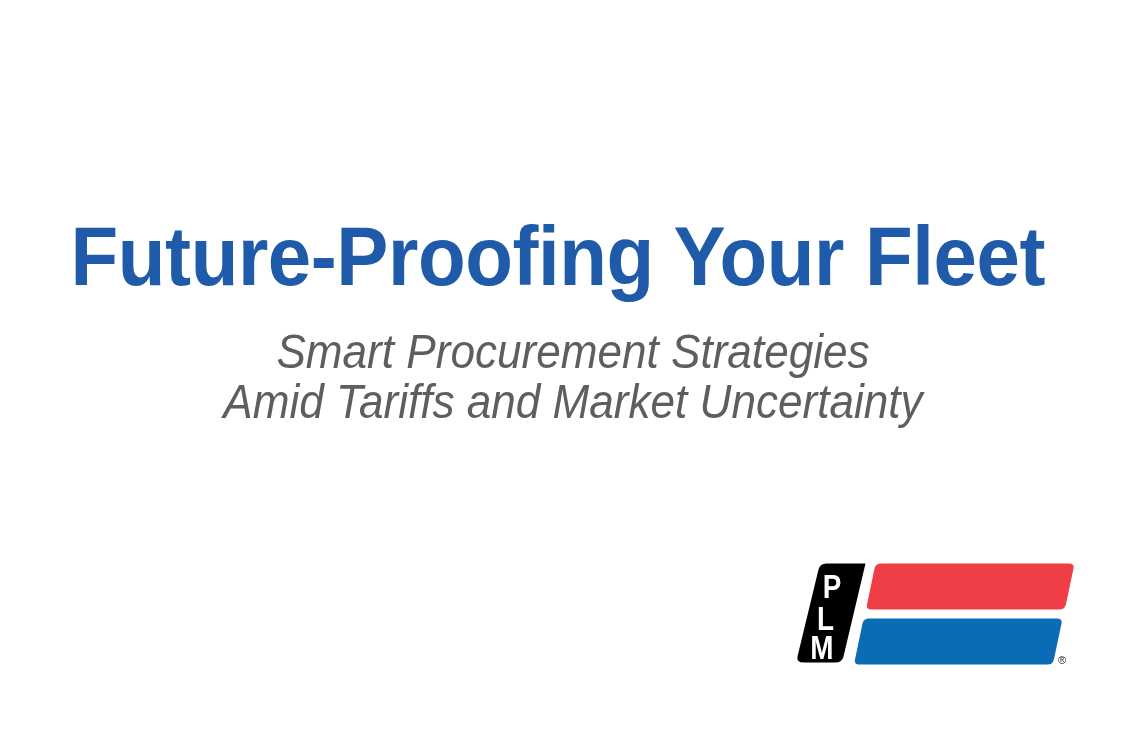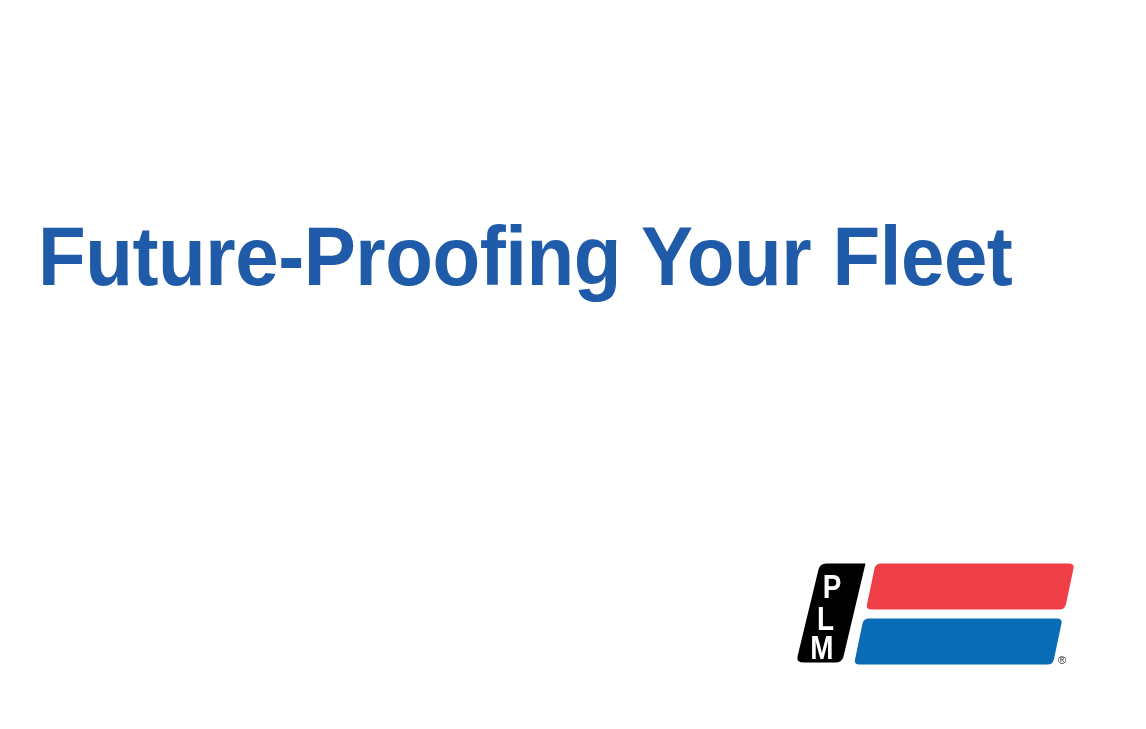--- a/index.html
+++ b/index.html
@@ -19,21 +19,21 @@
     background: #ffffff;
     overflow: hidden;
   }
 
   
   .title-block {
     position: absolute;
     left: 0;
     top: 214px;
     width: 1083px;
-    text-align: left;
+    text-align: right;
   }
 
   .slide-title {
     font-family: "Liberation Sans Narrow", "Liberation Sans", sans-serif;
     font-weight: bold;
     font-size: 84px;
     line-height: 1.0;
     letter-spacing: -0.5px;
     color: #1f5ba8;
     transform: scaleX(0.93);
@@ -94,20 +94,24 @@
 </style>
 </head>
 <body>
 
 <div id="slide">
 
   <div class="title-block">
     <div class="slide-title">Future-Proofing Your Fleet</div>
   </div>
 
+  <div class="subtitle-block">
+    <div class="subtitle-line">Smart Procurement Strategies</div>
+    <div class="subtitle-line">Amid Tariffs and Market Uncertainty</div>
+  </div>
 
 
   <div class="logo">
     <svg viewBox="0 0 305 108" xmlns="http://www.w3.org/2000/svg" aria-hidden="true">
 
       <g>
         <path d="M26.5 96.5 L47.5 9.5 Q49 3.5 55.5 3.5 L94.5 3.5 L72.5 96.5 Q71 102.5 64.5 102.5 L33 102.5 Q25 102.5 26.5 96.5 Z" fill="#000000"></path>
       </g>
 
       <g fill="#ffffff" font-family="'Liberation Sans Narrow','Liberation Sans',sans-serif" font-weight="bold" font-size="34">

